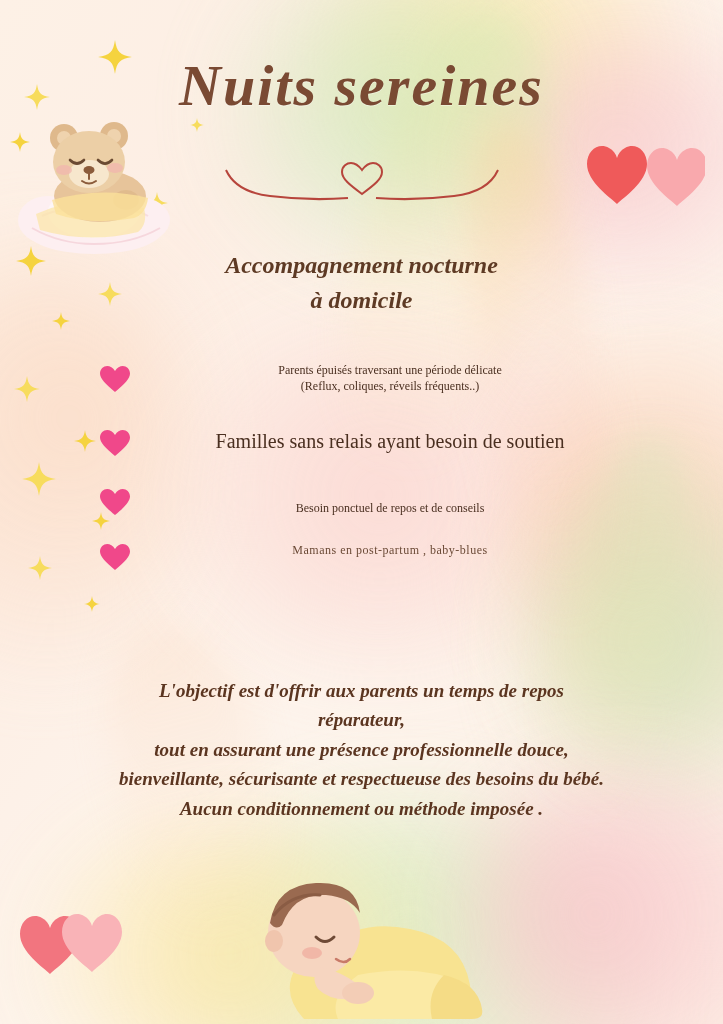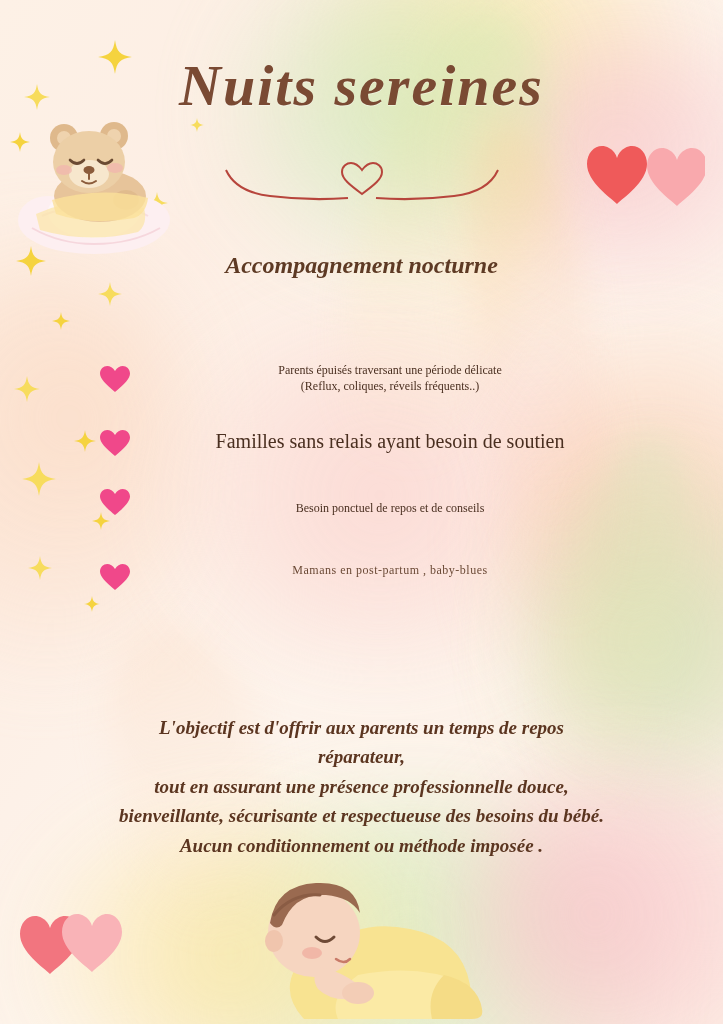--- a/index.html
+++ b/index.html
@@ -168,27 +168,27 @@
     text-align: center;
     font-family: "Liberation Serif", serif;
     font-size: 12px;
     line-height: 1.35;
     color: #4a2f20;
   }
   .row-1 .bullet-heart { margin-top: 4px; }
   .row-2 { margin-top: 34px; }
   .row-2 .bullet-text { font-size: 20px; }
   .row-3 { margin-top: 30px; align-items: flex-end; }
-  .row-4 { margin-top: 46px; }
+  .row-4 { margin-top: 26px; }
   .row-4 .bullet-text { color: #6b4a36; letter-spacing: .5px; }
 
   
   .objective {
     position: absolute;
-    top: 713px;
+    top: 676px;
     left: 60px;
     width: 603px;
     text-align: center;
     font-family: "Liberation Serif", serif;
     font-style: italic;
     font-weight: bold;
     font-size: 19px;
     line-height: 1.55;
     color: #5b3520;
   }
@@ -379,20 +379,21 @@
   <div class="divider">
     <svg width="280" height="50" viewBox="0 0 280 50">
       <path d="M4 12 q10 22 44 26 q40 5 78 2" fill="none" stroke="#b7453c" stroke-width="2"></path>
       <path d="M276 12 q-10 22 -44 26 q-40 5 -78 2" fill="none" stroke="#b7453c" stroke-width="2"></path>
       <path d="M140 36 c-12 -9 -20 -15 -20 -22 c0 -6 5 -9 9 -9 c4 0 8 3 11 7 c3 -4 7 -7 11 -7 c4 0 9 3 9 9 c0 7 -8 13 -20 22 z" fill="none" stroke="#b7453c" stroke-width="2"></path>
     </svg>
   </div>
 
   <div class="subtitle">
     <div>Accompagnement nocturne</div>
+    <div>à domicile</div>
   </div>
 
   <div class="bullets">
 
     <div class="bullet-row row-1">
       <span class="bullet-heart">
         <svg width="30" height="27" viewBox="0 0 30 27">
             <path d="M15 26 C5 18 0 12 0 7.5 C0 3 3.5 0 7.2 0 C10 0 13 1.8 15 5 C17 1.8 20 0 22.8 0 C26.5 0 30 3 30 7.5 C30 12 25 18 15 26 Z" fill="#f0488a"></path>
           </svg>
       </span>

